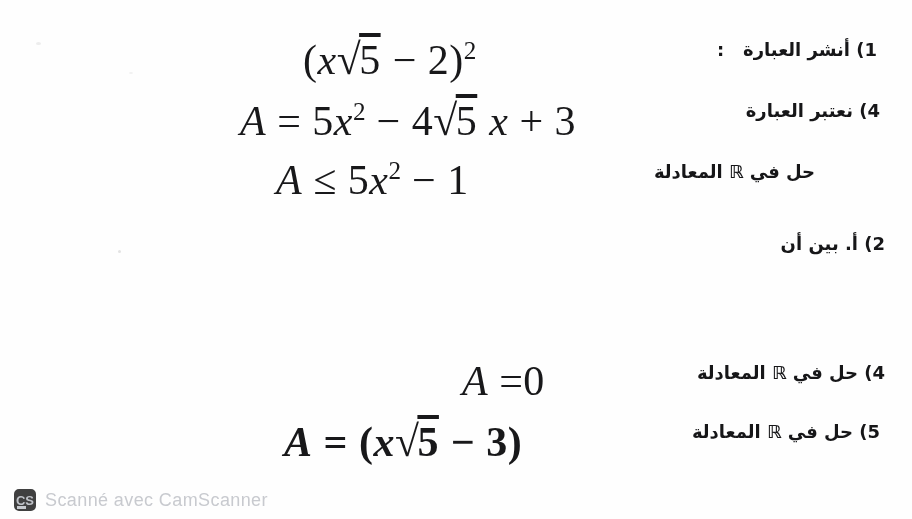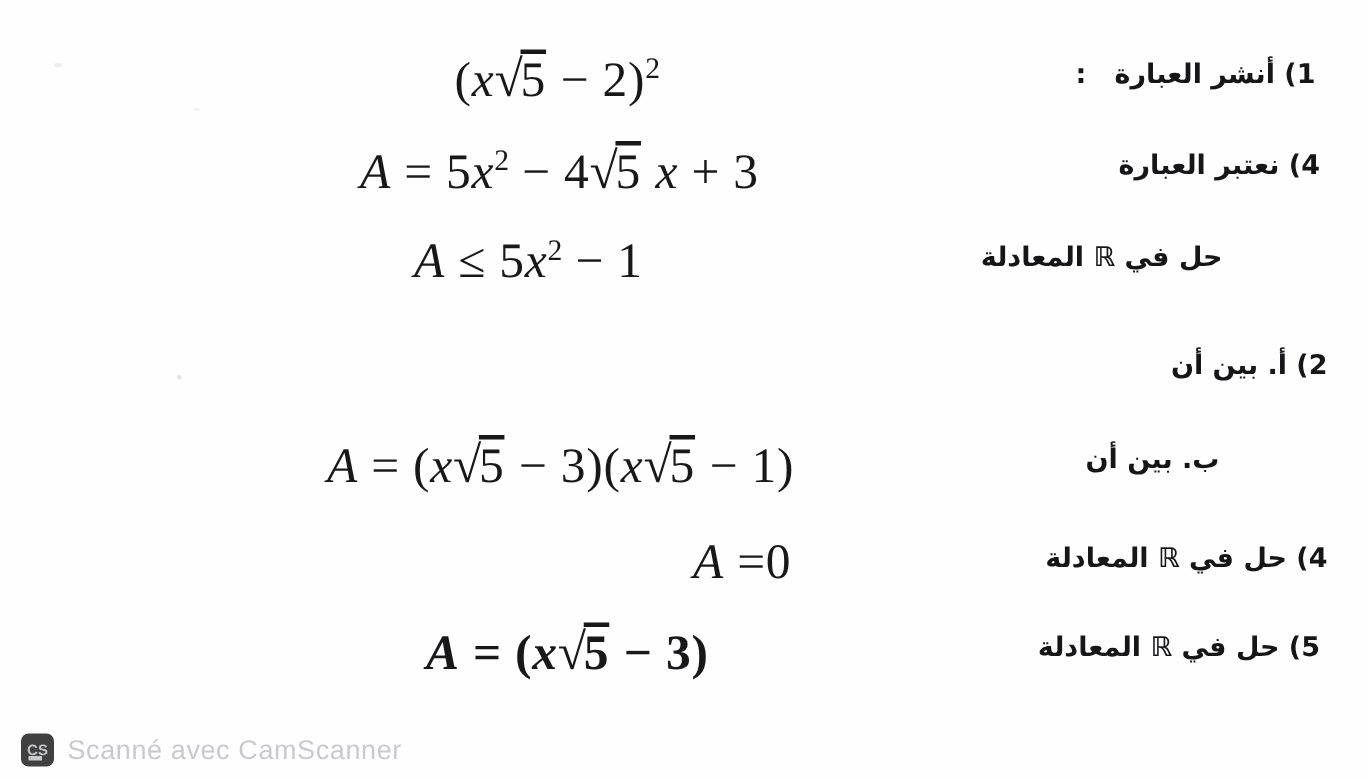--- a/index.html
+++ b/index.html
@@ -6,21 +6,21 @@
   html,body { width:912px; height:519px; background:#ffffff; overflow:hidden; }
   .page {
     position:relative; width:912px; height:519px;
     background:#fefefe; color:#1b1b1d;
     font-family:"Liberation Serif","DejaVu Serif",serif;
   }
   .line { position:absolute; left:0; width:100%; height:60px; }
   .math {
     position:absolute; top:2px;
     font-family:"Liberation Serif","DejaVu Serif",serif;
-    font-size:33px; white-space:pre; letter-spacing:.5px; color:#18181a;
+    font-size:42px; white-space:pre; letter-spacing:.5px; color:#18181a;
   }
   .math i { font-style:italic; }
   .rt { font-style:normal; font-size:1.04em; margin-right:-2px; }
   .vc { text-decoration:overline; padding-right:1px; }
   sup { font-size:.6em; vertical-align:.6em; letter-spacing:0; }
   .ar {
     position:absolute; top:7px; direction:rtl; white-space:pre;
     font-family:"DejaVu Sans","Liberation Sans",sans-serif;
     font-weight:700; font-size:18px; color:#161618;
   }
@@ -32,24 +32,24 @@
   .l5 { top:289px; } .l5 .math { left:218px; }            .l5 .ar { right:99px; }
   .l6 { top:355px; } .l6 .math { left:462px; }            .l6 .ar { right:27px; }
   .l7 { top:414px; } .l7 .math { left:284px;font-weight:bold; }            .l7 .ar { right:32px; }
 
   .footer {
     position:absolute; left:14px; top:489px;
     display:flex; align-items:center; gap:9px;
   }
   .badge {
     position:relative; width:22px; height:22px; flex:0 0 auto;
-    border:4px solid #404040; border-radius:5px;
+    border:2px solid #404040; border-radius:5px;
     display:flex; align-items:center; justify-content:center;
     font-family:"Liberation Sans",sans-serif; font-weight:700;
-    font-size:10px; color:#c0c3c9; background:#404040;
+    font-size:13px; color:#c0c3c9; background:#404040;
   }
   .badge::after {
     content:""; position:absolute; left:1px; bottom:0.5px;
     width:9px; height:3px; background:#c6c9ce;
   }
   .caption {
     font-family:"Liberation Sans","DejaVu Sans",sans-serif;
     font-size:18px; color:#c8cacf; letter-spacing:.4px;
   }
   .speck { position:absolute; border-radius:50%; }
@@ -74,24 +74,20 @@
 
   <div class="line l3">
     <span class="math" dir="ltr"><i>A</i> ≤ 5<i>x</i><sup>2</sup> − 1</span>
     <span class="ar" dir="rtl">حل في ℝ المعادلة</span>
   </div>
 
   <div class="line l4">
     <span class="ar" dir="rtl">2) أ. بين أن</span>
   </div>
 
-  <div class="line l5">
-    <span class="math" dir="ltr"><i>A</i> = (<i>x</i><span class="rt">√</span><span class="vc">5</span> − 3)(<i>x</i><span class="rt">√</span><span class="vc">5</span> − 1)</span>
-    <span class="ar" dir="rtl">ب. بين أن</span>
-  </div>
 
   <div class="line l6">
     <span class="math" dir="ltr"><i>A</i> =0</span>
     <span class="ar" dir="rtl">4) حل في ℝ المعادلة</span>
   </div>
 
   <div class="line l7">
     <span class="math" dir="ltr"><i>A</i> = (<i>x</i><span class="rt">√</span><span class="vc">5</span> − 3)</span>
     <span class="ar" dir="rtl">5) حل في ℝ المعادلة</span>
   </div>

